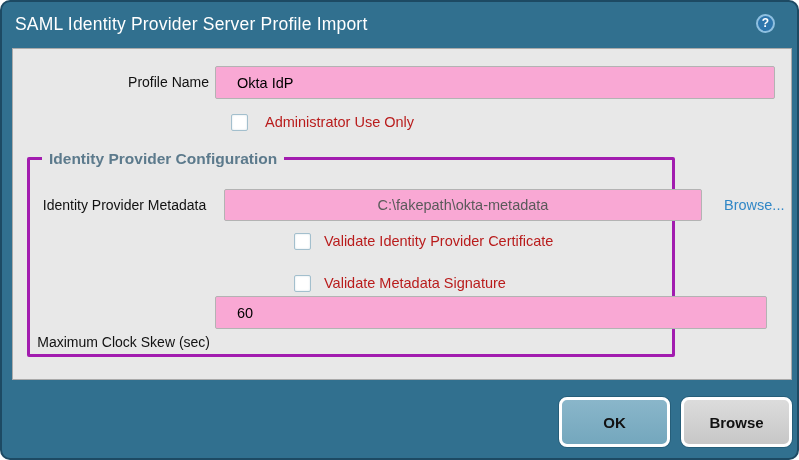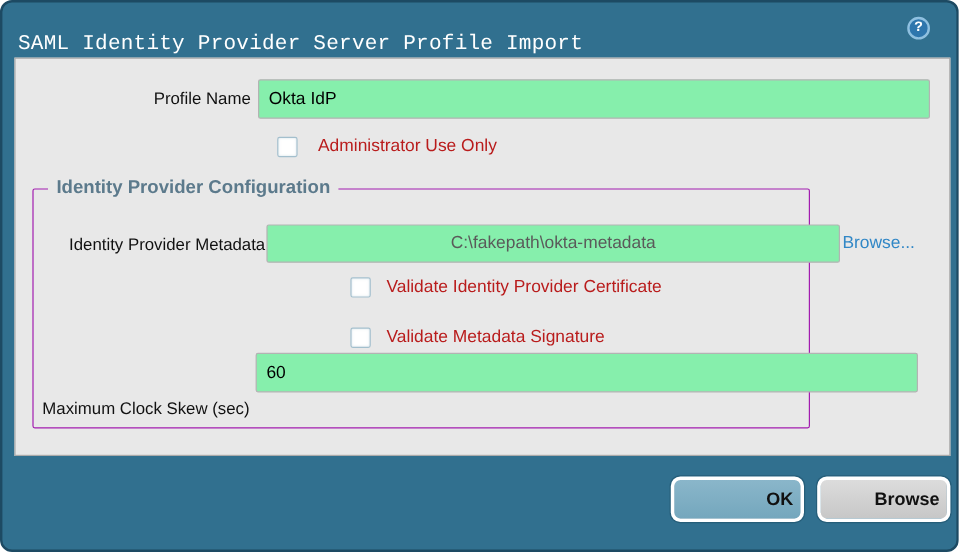--- a/index.html
+++ b/index.html
@@ -1,54 +1,54 @@
 <!DOCTYPE html>
 <html><head>
 <meta charset="utf-8">
 <style>
   html,body{margin:0;padding:0;background:#ffffff;font-family:"Liberation Sans","DejaVu Sans",sans-serif;}
   .dialog{
     position:relative;width:799px;height:460px;box-sizing:border-box;
     background:#31708f;border:2px solid #1d4a63;border-radius:10px;overflow:hidden;
   }
-  .titlebar{position:absolute;left:0;top:0;width:100%;height:45px;display:flex;align-items:flex-end;font-family:Liberation Mono, monospace;}
+  .titlebar{position:absolute;left:0;top:0;width:100%;height:45px;display:flex;align-items:center;}
   .title{color:#ffffff;font-size:17.5px;letter-spacing:.2px;padding-left:13px;}
   .help{
     position:absolute;right:22px;top:12px;width:19px;height:19px;border-radius:50%;
     background:#2e76ad;border:2px solid #8fc0e0;box-sizing:border-box;
     color:#ffffff;font-size:12px;font-weight:bold;text-align:center;line-height:15px;cursor:pointer;
   }
   .panel{
     position:absolute;left:10px;top:46px;width:780px;height:332px;box-sizing:border-box;
     background:#e8e8e8;border:1px solid #aaaaaa;
   }
   .lbl{position:absolute;font-size:14px;color:#111111;text-align:right;white-space:nowrap;}
   .txt{
-    position:absolute;box-sizing:border-box;background:#86efac;border:1px solid #b3b3b3;
-    border-radius:2px;font-family:inherit;font-size:14.5px;color:#000000;padding:0 8px;outline:none;
+    position:absolute;box-sizing:border-box;background:#f9a8d4;border:1px solid #b3b3b3;
+    border-radius:2px;font-family:inherit;font-size:14.5px;color:#000000;padding:0 21px;outline:none;
   }
   .txt.gray{color:#5a5a5a;}
   .cb{
     position:absolute;width:17px;height:17px;box-sizing:border-box;background:#ffffff;
     border:1px solid #a3bfcd;border-radius:2px;box-shadow:inset 0 0 2px rgba(120,160,180,.35);cursor:pointer;
   }
   .cblbl{position:absolute;font-size:14.5px;color:#b91c1c;white-space:nowrap;}
   .fieldset{
     position:absolute;left:14px;top:108px;width:648px;height:200px;box-sizing:border-box;
-    border:1px solid #a21caf;border-radius:2px;
+    border:3px solid #a21caf;border-radius:2px;
   }
   .legend{
     position:absolute;top:-10px;left:12px;padding:0 7px;background:#e8e8e8;
     font-size:15.5px;font-weight:bold;color:#5c7a8c;white-space:nowrap;
   }
-  .link{position:absolute;font-size:14.5px;color:#3187c6;cursor:pointer;white-space:nowrap;}
+  .link{position:absolute;font-size:14.5px;color:#3187c6;cursor:pointer;white-space:nowrap;margin-left:20px;}
   .btn{
-    position:absolute;top:395px;width:111px;height:38px;box-sizing:border-box;
+    position:absolute;top:395px;width:111px;height:50px;box-sizing:border-box;
     border:3px solid #ffffff;border-radius:8px;font-family:inherit;font-size:15px;font-weight:600;
-    color:#111111;cursor:pointer;box-shadow:0 0 0 1px rgba(20,60,80,.35);text-align:right;
+    color:#111111;cursor:pointer;box-shadow:0 0 0 1px rgba(20,60,80,.35);
   }
   .btn.ok{left:557px;background:linear-gradient(#8ab6ca,#74a7bd);}
   .btn.cancel{left:679px;background:linear-gradient(#dcdcdc,#c7c7c7);}
 </style>
 </head>
 <body>
 
 <div class="dialog">
 
   <div class="titlebar">
@@ -60,21 +60,21 @@
 
     <div class="lbl" style="left:0;top:17px;width:196px;line-height:33px;">Profile Name</div>
     <input class="txt" style="left: 202px; top: 17px; width: 560px; height: 33px;" value="Okta IdP">
 
     <span class="cb" style="left:218px;top:65px;"></span>
     <span class="cblbl" style="left:252px;top:65px;line-height:17px;">Administrator Use Only</span>
 
     <div class="fieldset">
       <span class="legend">Identity Provider Configuration</span>
 
-      <div class="lbl" style="left:16px;top:29px;width:177px;line-height:32px;">Identity Provider Metadata</div>
+      <div class="lbl" style="left:6px;top:29px;width:177px;line-height:32px;text-align:center;">Identity Provider Metadata</div>
       <input class="txt gray" style="left: 194px; top: 29px; width: 478px; height: 32px; text-align: center;" value="C:\fakepath\okta-metadata">
       <span class="link" style="left:674px;top:29px;line-height:32px;">Browse...</span>
 
       <span class="cb" style="left:264px;top:73px;"></span>
       <span class="cblbl" style="left:294px;top:73px;line-height:17px;">Validate Identity Provider Certificate</span>
 
       <span class="cb" style="left:264px;top:115px;"></span>
       <span class="cblbl" style="left:294px;top:115px;line-height:17px;">Validate Metadata Signature</span>
 
       <div class="lbl" style="left:0;top:150px;width:180px;line-height:33px;margin-top:16px;">Maximum Clock Skew (sec)</div>

